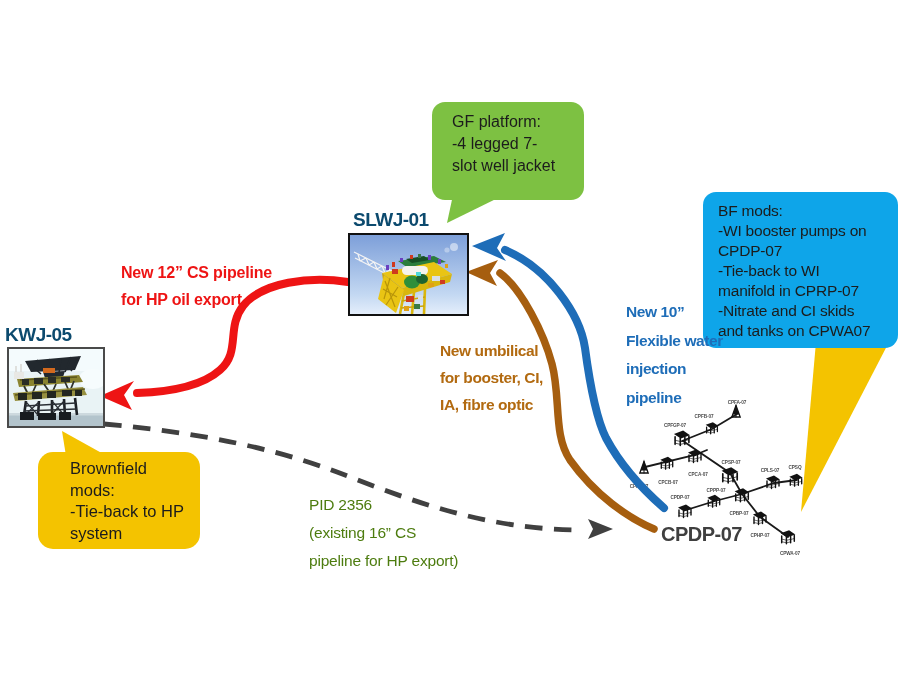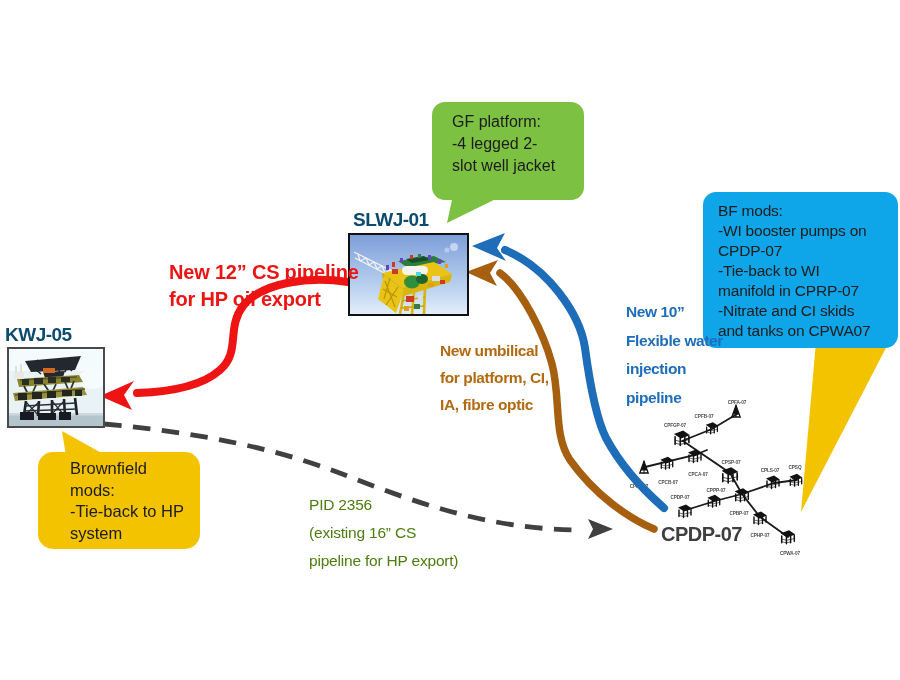--- a/index.html
+++ b/index.html
@@ -14,21 +14,21 @@
   .img{position:absolute;z-index:2;overflow:hidden;}
   #gf-bubble{left:432px;top:102px;width:152px;height:98px;border-radius:13px;
      background:#7dc142;padding:9px 4px 0 20px;font-size:16px;line-height:22px;}
   #brownfield-bubble{left:38px;top:452px;width:162px;height:97px;border-radius:15px;
      background:#f4c300;padding:6px 4px 0 32px;font-size:16.5px;line-height:21.5px;}
   #bfmods-bubble{left:703px;top:192px;width:195px;height:156px;border-radius:13px;
      background:#0ea5e9;padding:9px 2px 0 15px;font-size:15.5px;line-height:20px;letter-spacing:-0.2px;}
   #slwj-label{left:353px;top:209px;font-size:19px;letter-spacing:-0.5px;}
   #kwj-label{left:5px;top:324px;font-size:19px;letter-spacing:-0.5px;}
   #cpdp-label{left:661px;top:523px;font-size:20px;color:#3f3f3f;z-index:3;letter-spacing:-0.5px;}
-  #oil-label{left:121px;top:259px;font-size:20px;line-height:27px;letter-spacing:-0.2px;margin-left:48px;}
+  #oil-label{left:121px;top:259px;font-size:16px;line-height:27px;letter-spacing:-0.2px;}
   #water-label{left:626px;top:298px;font-size:15.5px;line-height:28.5px;letter-spacing:-0.4px;}
   #umbilical-label{left:440px;top:337px;font-size:15.5px;line-height:27px;letter-spacing:-0.4px;}
   #existing-label{left:309px;top:491px;font-size:15.5px;line-height:28px;font-weight:normal;letter-spacing:-0.2px;}
   #slwj-image{left:348px;top:233px;width:117px;height:79px;border:2.5px solid #111111;}
   #kwj-image{left:7px;top:347px;width:94px;height:77px;border:2px solid #4a4a4a;}
   .squiggle{text-decoration-style:wavy;text-decoration-color:#f28080;text-decoration-thickness:1px;text-underline-offset:2px;}
 </style>
 </head>
 <body>
 
@@ -138,21 +138,21 @@
       <polygon points="466,272 498,260 490,273 497,286" fill="#a65e0f"></polygon>
     </g>
 
     <g>
       <path d="M348,282 C310,276 262,282 243,306 C226,328 241,352 220,370 C201,387 166,392 137,393" fill="none" stroke="#ee1414" stroke-width="8" stroke-linecap="round"></path>
       <polygon points="100,396 134,381 124,395 132,410" fill="#ee1414"></polygon>
     </g>
   </svg>
 
   <div class="bubble" id="gf-bubble">GF platform:
--4 legged 2-
+-4 legged 7-
 slot well jacket</div>
   <div class="bubble" id="brownfield-bubble">Brownfield
 mods:
 -Tie-back to HP
 system</div>
   <div class="bubble" id="bfmods-bubble">BF mods:
 -WI booster pumps on
 CPDP-07
 -Tie-back to WI
 manifold in CPRP-07
@@ -163,21 +163,21 @@
   <div class="lbl" id="kwj-label">KWJ-05</div>
 
   <div class="pipelabel ml" id="oil-label" style="color:#ee1414">New 12” CS pipeline
 for HP oil export</div>
   <div class="pipelabel ml" id="water-label" style="color:#1e6db8">New 10”
 Flexible water
 injection
 pipeline</div>
   <div class="pipelabel" id="umbilical-label" style="color:#b26a10">
     <div>New umbilical</div>
-    <div>for platform, CI,</div>
+    <div>for booster, CI,</div>
     <div><span>IA, </span><span class="squiggle">fibre</span><span> optic</span></div>
   </div>
   <div class="pipelabel ml" id="existing-label" style="color:#4d7c0f">PID 2356
 (existing 16” CS
 pipeline for HP export)</div>
 
   <div class="img" id="slwj-image">
     <svg width="117" height="79" viewBox="0 0 117 79">
       <defs>
         <linearGradient id="sky1" x1="0" y1="0" x2="0" y2="1">

